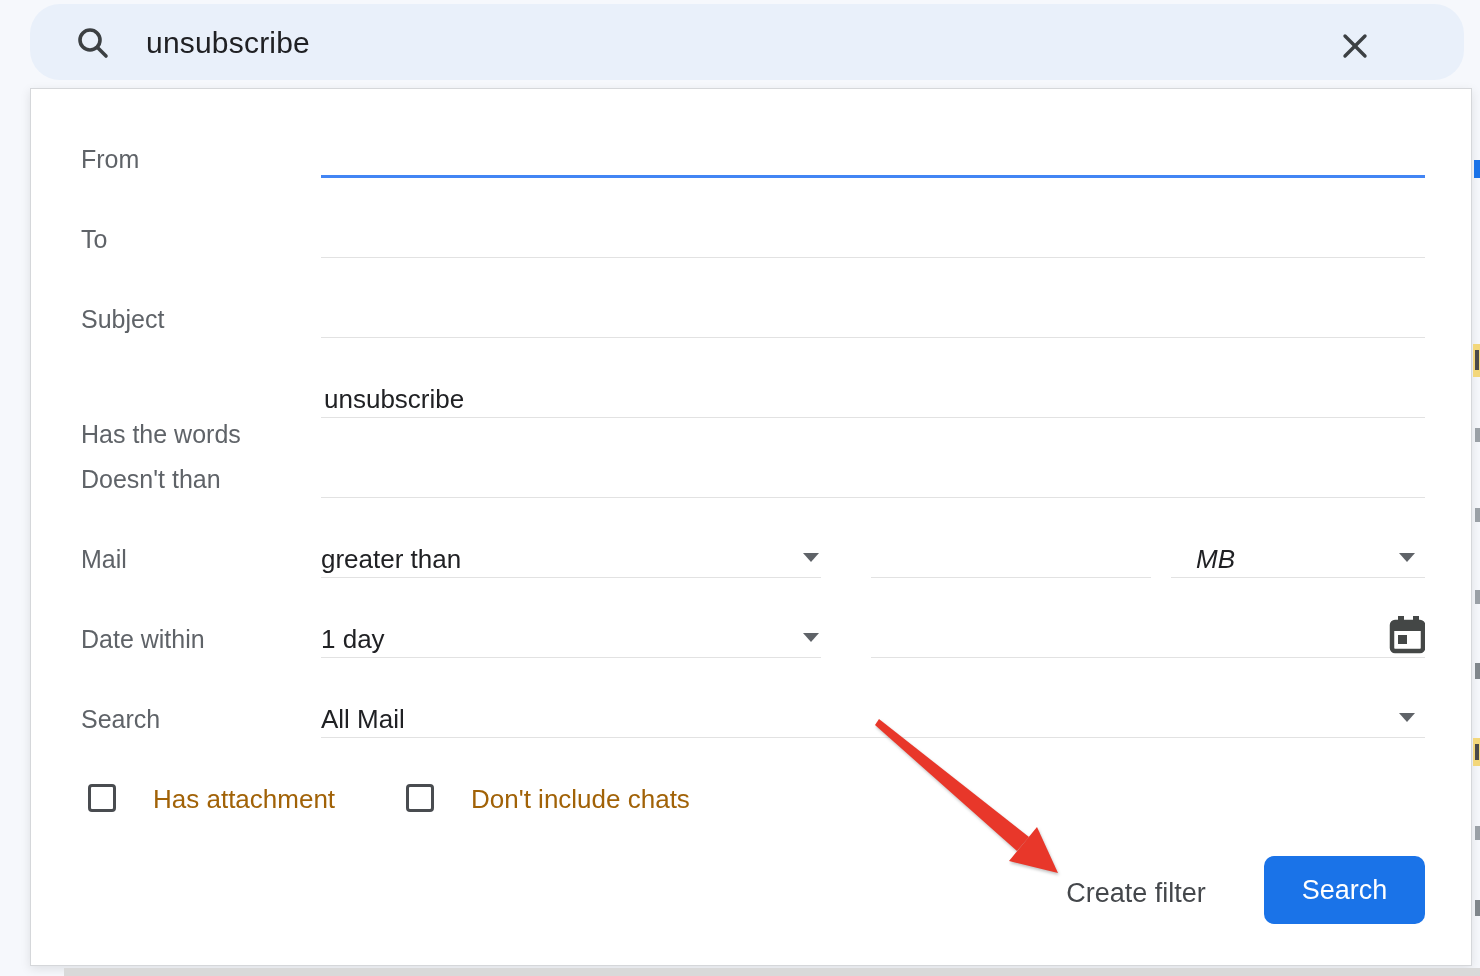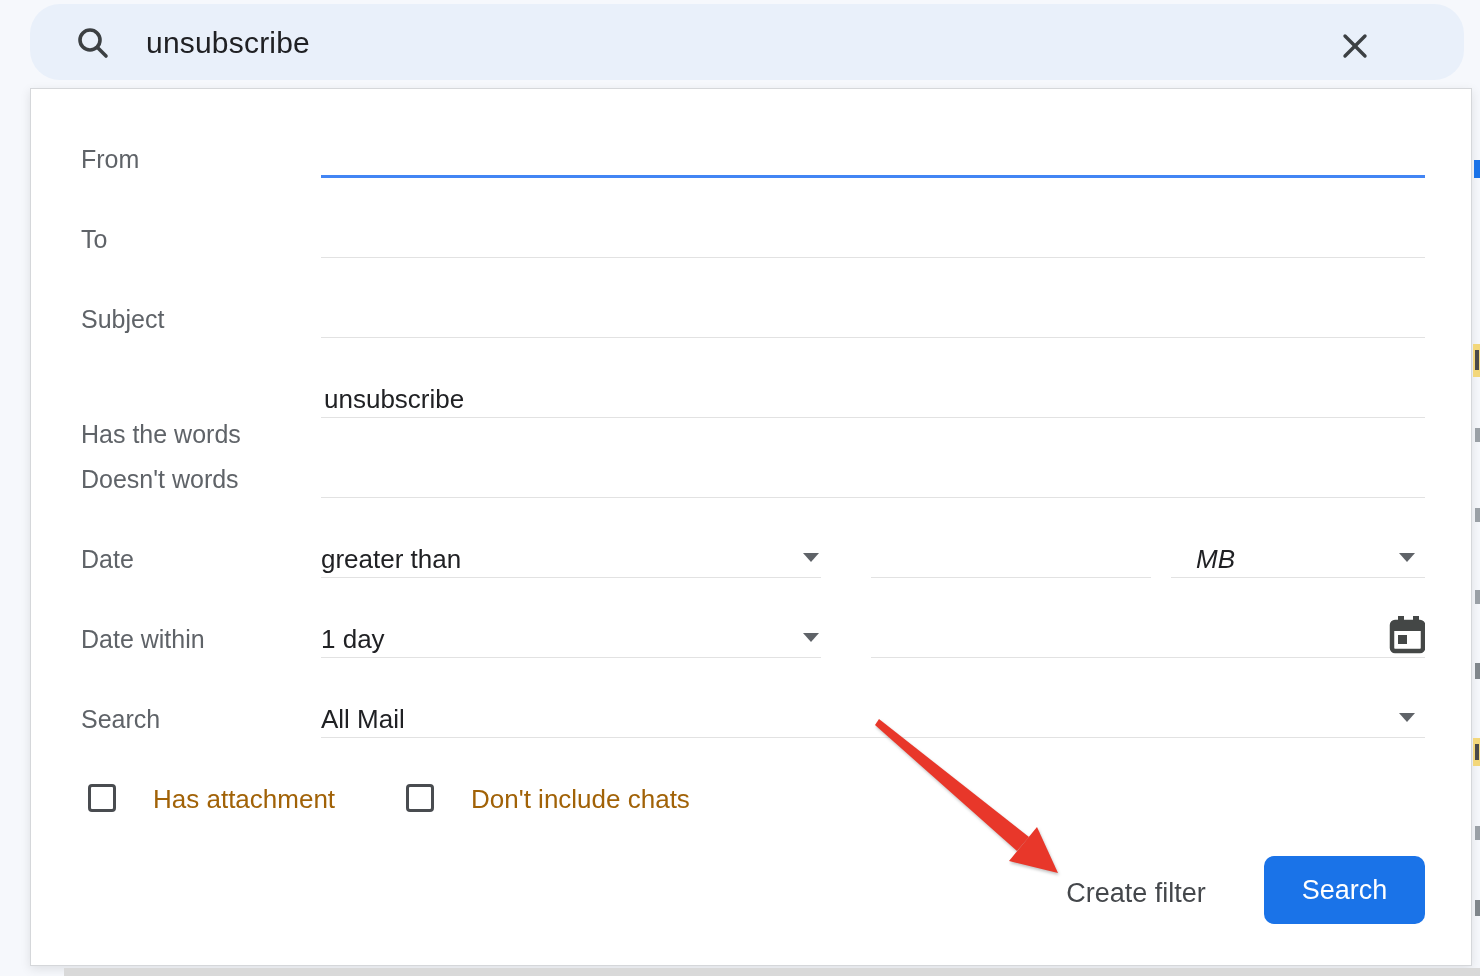--- a/index.html
+++ b/index.html
@@ -107,25 +107,25 @@
   <div class="underline" style="left:290px; top:168px; width:1104px;"></div>
 
   <div class="row-label" style="top:213px;">Subject</div>
   <div class="field-value" style="left:293px; top:213px;"></div>
   <div class="underline" style="left:290px; top:248px; width:1104px;"></div>
 
   <div class="row-label" style="top:293px;margin-top:35px;">Has the words</div>
   <div class="field-value" style="left:293px; top:293px;">unsubscribe</div>
   <div class="underline" style="left:290px; top:328px; width:1104px;"></div>
 
-  <div class="row-label" style="top:373px;">Doesn't words</div>
+  <div class="row-label" style="top:373px;">Doesn't than</div>
   <div class="field-value" style="left:293px; top:373px;"></div>
   <div class="underline" style="left:290px; top:408px; width:1104px;"></div>
 
-  <div class="row-label" style="top:453px;">Date</div>
+  <div class="row-label" style="top:453px;">Mail</div>
   <div class="field-value" style="left:290px; top:453px;">greater than</div>
   <span class="dd-arrow" style="left:772px; top:464px;"></span>
   <div class="underline" style="left:290px; top:488px; width:500px;"></div>
   <div class="field-value" style="left:843px; top:453px;"></div>
   <div class="underline" style="left:840px; top:488px; width:280px;"></div>
   <div class="field-value" style="left:1165px; top:453px;font-style:italic;">MB</div>
   <span class="dd-arrow" style="left:1368px; top:464px;"></span>
   <div class="underline" style="left:1140px; top:488px; width:254px;"></div>
 
   <div class="row-label" style="top:533px;">Date within</div>

